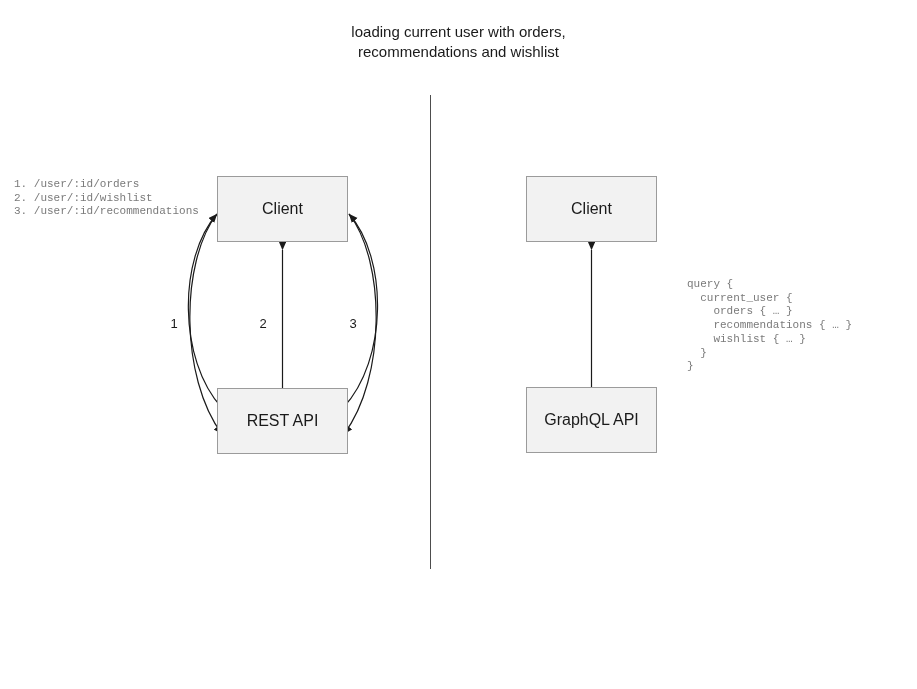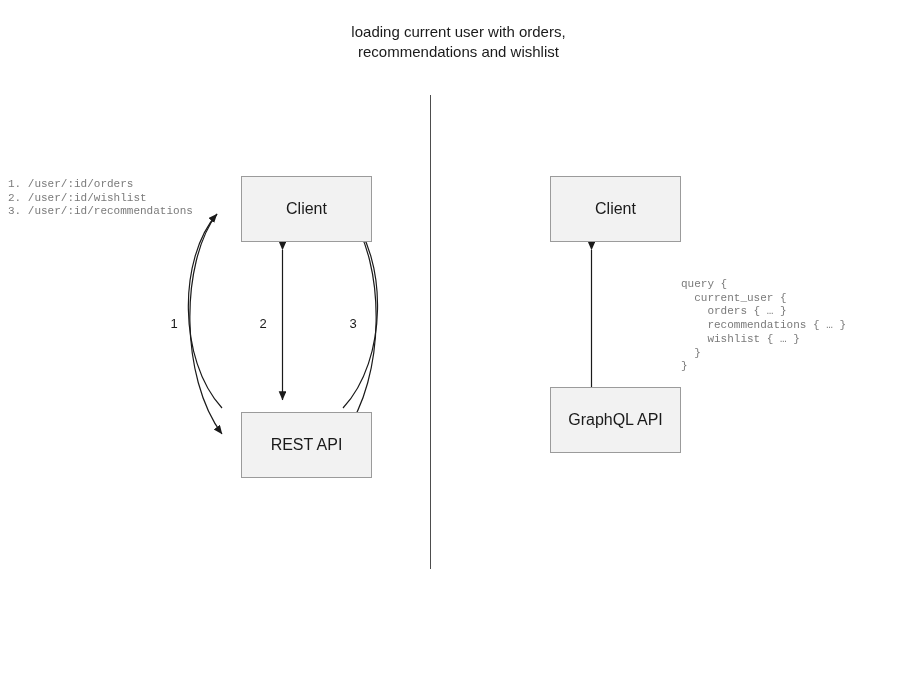--- a/index.html
+++ b/index.html
@@ -37,34 +37,34 @@
   .node {
     position: absolute;
     background: #f2f2f2;
     border: 1px solid #9b9b9b;
     box-sizing: border-box;
     display: flex;
     align-items: center;
     justify-content: center;
     font-size: 16px;
     color: #1a1a1a;
-    margin-left: 24px;
   }
   #rest-client  { left: 217px; top: 176px; width: 131px; height: 66px; }
-  #rest-api     { left: 217px; top: 412px; width: 131px; height: 66px; }
+  #rest-api     { left: 217px; top: 388px; width: 131px; height: 66px; }
   #gql-client   { left: 526px; top: 176px; width: 131px; height: 66px; }
   #gql-api      { left: 526px; top: 387px; width: 131px; height: 66px; }
 
   .code {
     position: absolute;
     font-family: "Liberation Mono", monospace;
     font-size: 11px;
     line-height: 13.7px;
     color: #7a7a7a;
     white-space: pre;
+    margin-left: 6px;
   }
   #rest-endpoints { left: 8px; top: 178px; }
   #gql-query      { left: 681px; top: 278px; }
 
   .edge-label {
     position: absolute;
     font-size: 13px;
     color: #1a1a1a;
     text-align: center;
     width: 20px;

